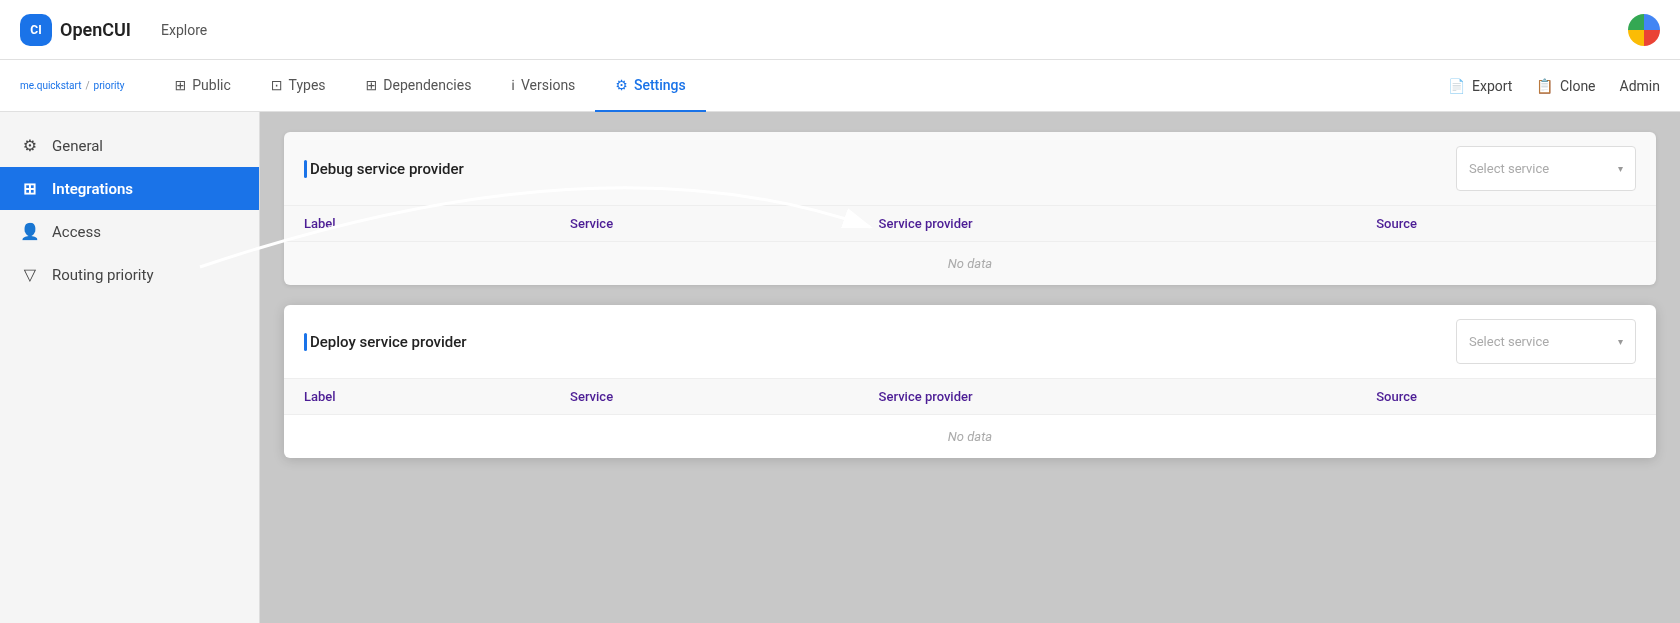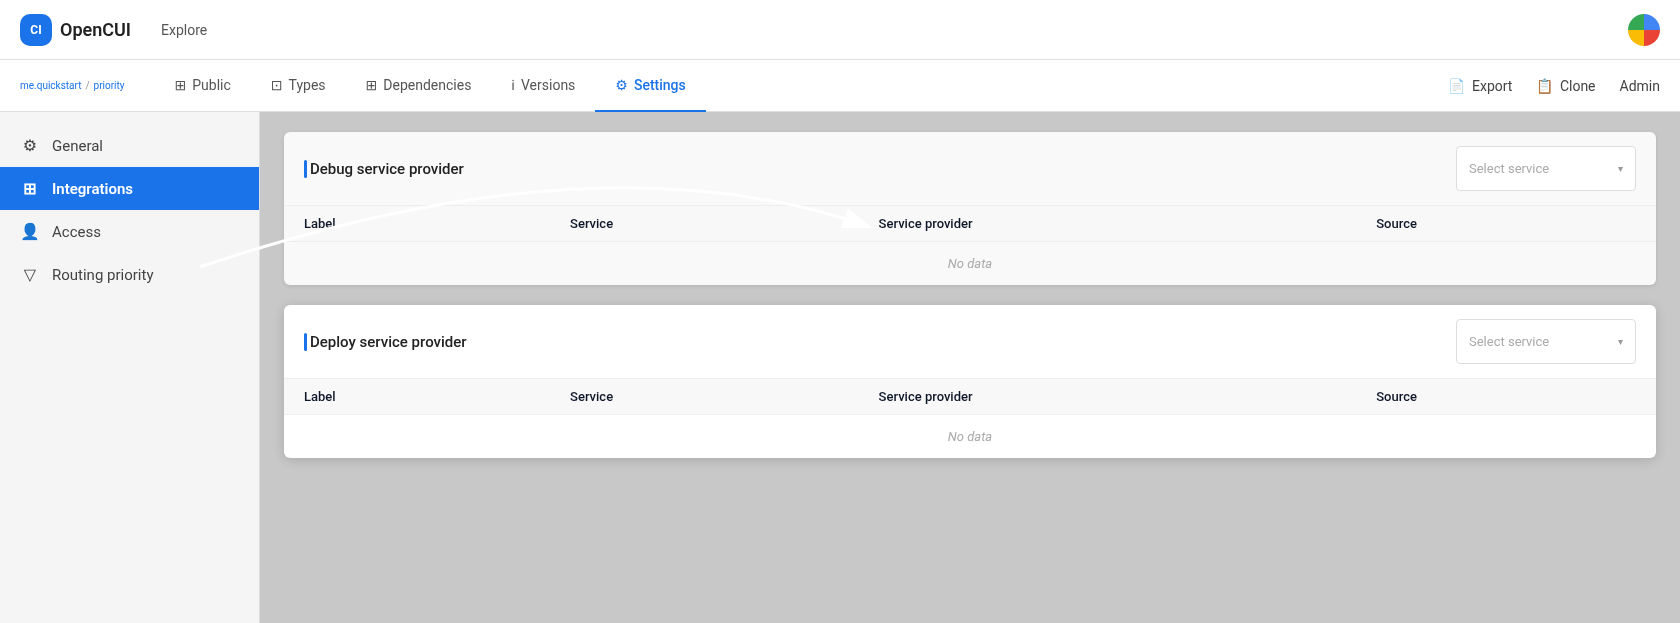--- a/index.html
+++ b/index.html
@@ -236,21 +236,21 @@
     .data-table {
       width: 100%;
       border-collapse: collapse;
     }
     .data-table th {
       background: #f8f8f8;
       padding: 10px 20px;
       text-align: left;
       font-size: 13px;
       font-weight: 500;
-      color: #0f172a;
+      color: #4c1d95;
       border-bottom: 1px solid #eee;
     }
     .data-table td {
       padding: 14px 20px;
       font-size: 13px;
       color: #666;
       text-align: center;
       font-style: italic;
     }
     .no-data-row td {

